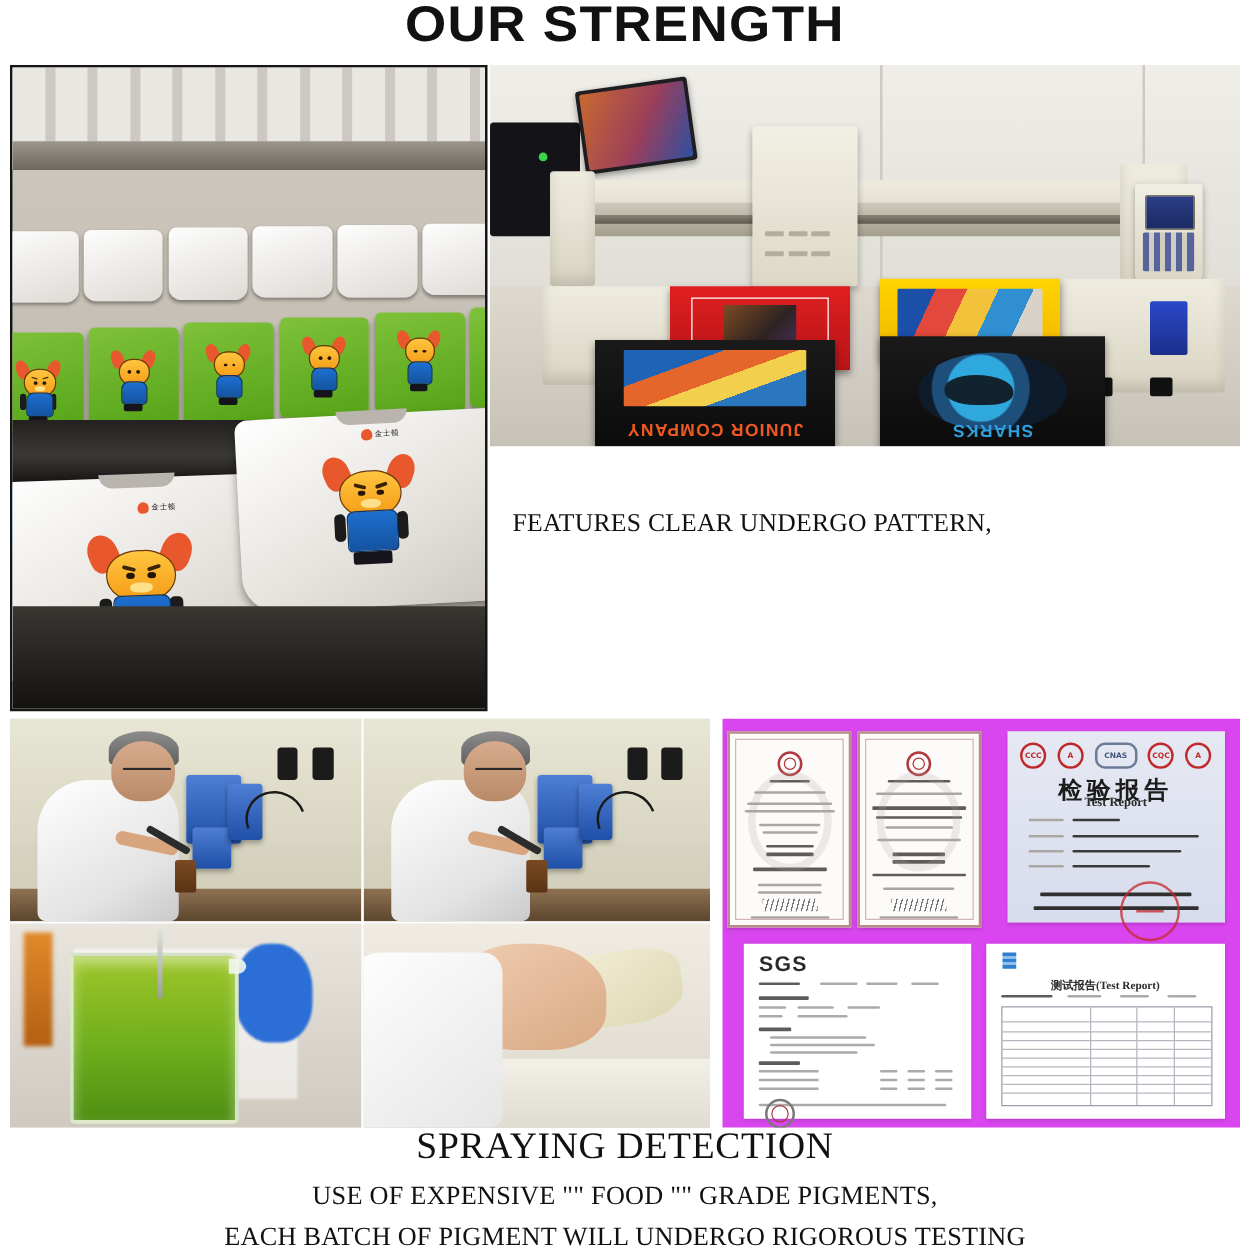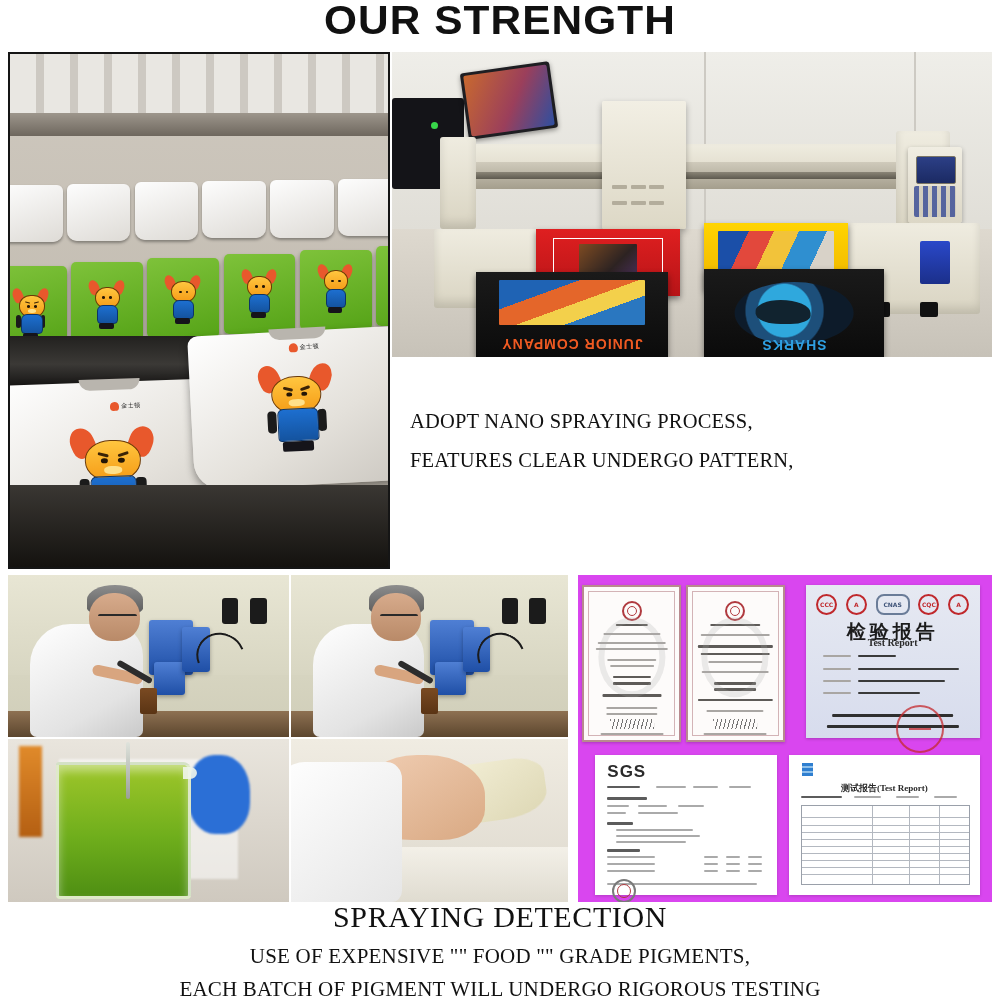--- a/index.html
+++ b/index.html
@@ -434,21 +434,20 @@
     <div class="g-text" style="bottom:6%;font-size:14px;color:#ef5a22;letter-spacing:1px;">JUNIOR COMPANY</div>
   </div>
 
   <div class="garment g-black" style="left:52%;top:71%;width:30%;height:29%;">
     <div class="shark"></div>
     <div class="g-text" style="bottom:5%;font-size:14px;color:#2f9fe0;letter-spacing:1px;">SHARKS</div>
   </div>
 </div>
 
 <div class="txt-block" style="left:392px;top:392px;width:600px;">
-  <div class="txt-line" style="margin-top:18px;padding-left:18px;">ADOPT NANO SPRAYING PROCESS,</div>
   <div class="txt-line" style="margin-top:16px;padding-left:18px;">FEATURES CLEAR UNDERGO PATTERN,</div>
 </div>
 
 <div class="photo" id="photo-lab-1">
   <div class="lab-bg"></div>
     <div class="lab-wall"></div>
   <div class="lab-bench"></div>
   <div class="lab-blue" style="left:50%;top:28%;width:16%;height:34%;"></div>
   <div class="lab-blue" style="left:52%;top:54%;width:11%;height:20%;"></div>
   <div class="lab-blue" style="left:62%;top:32%;width:10%;height:28%;"></div>

